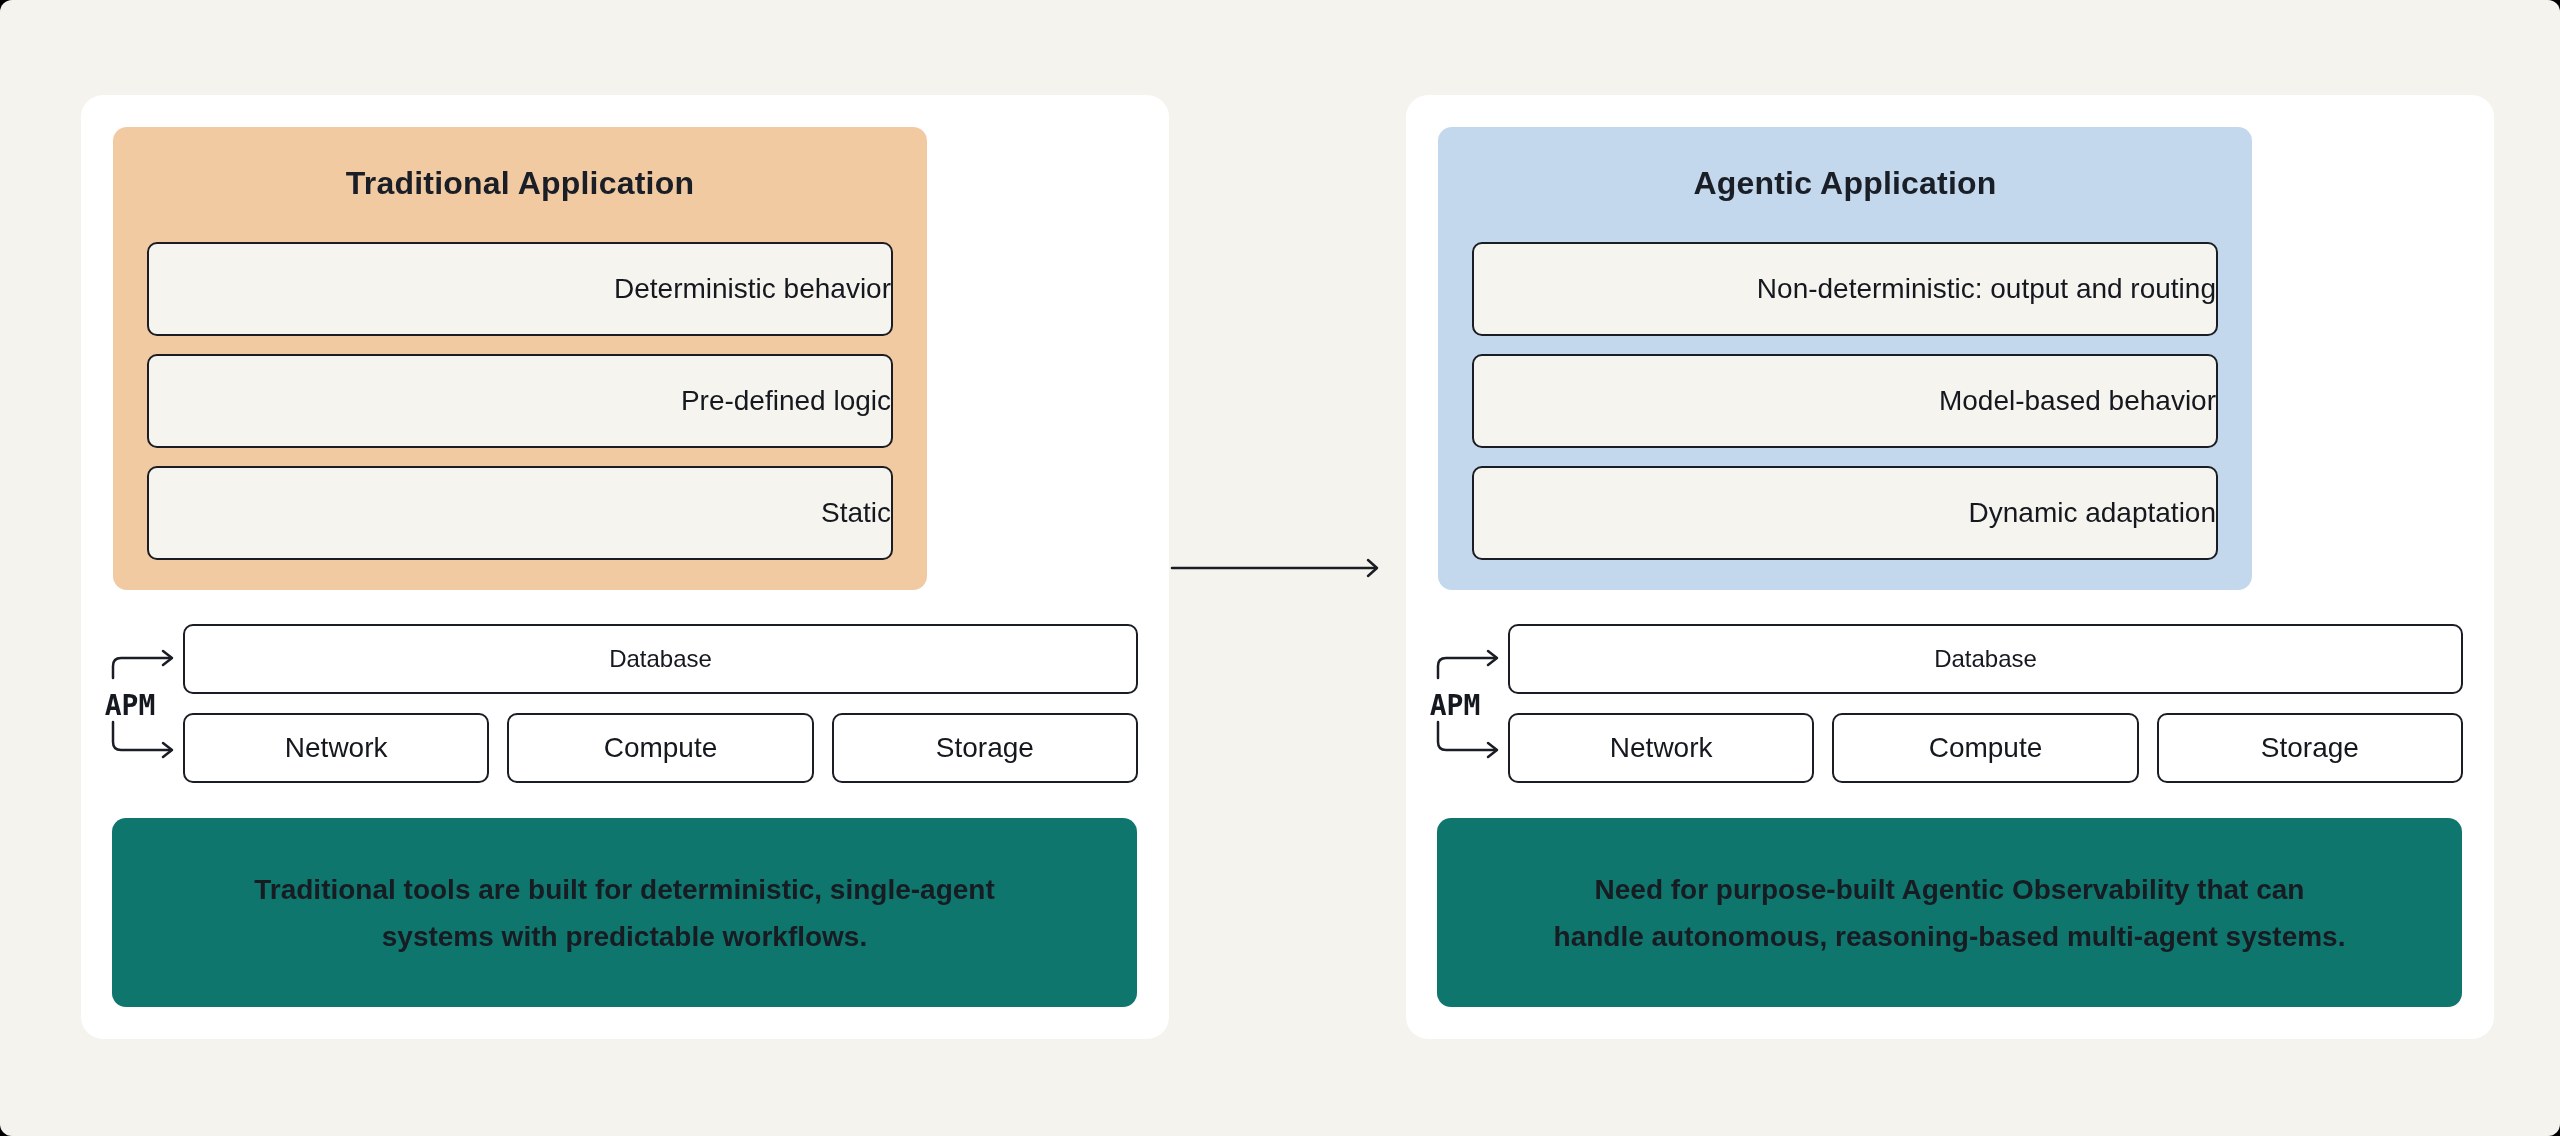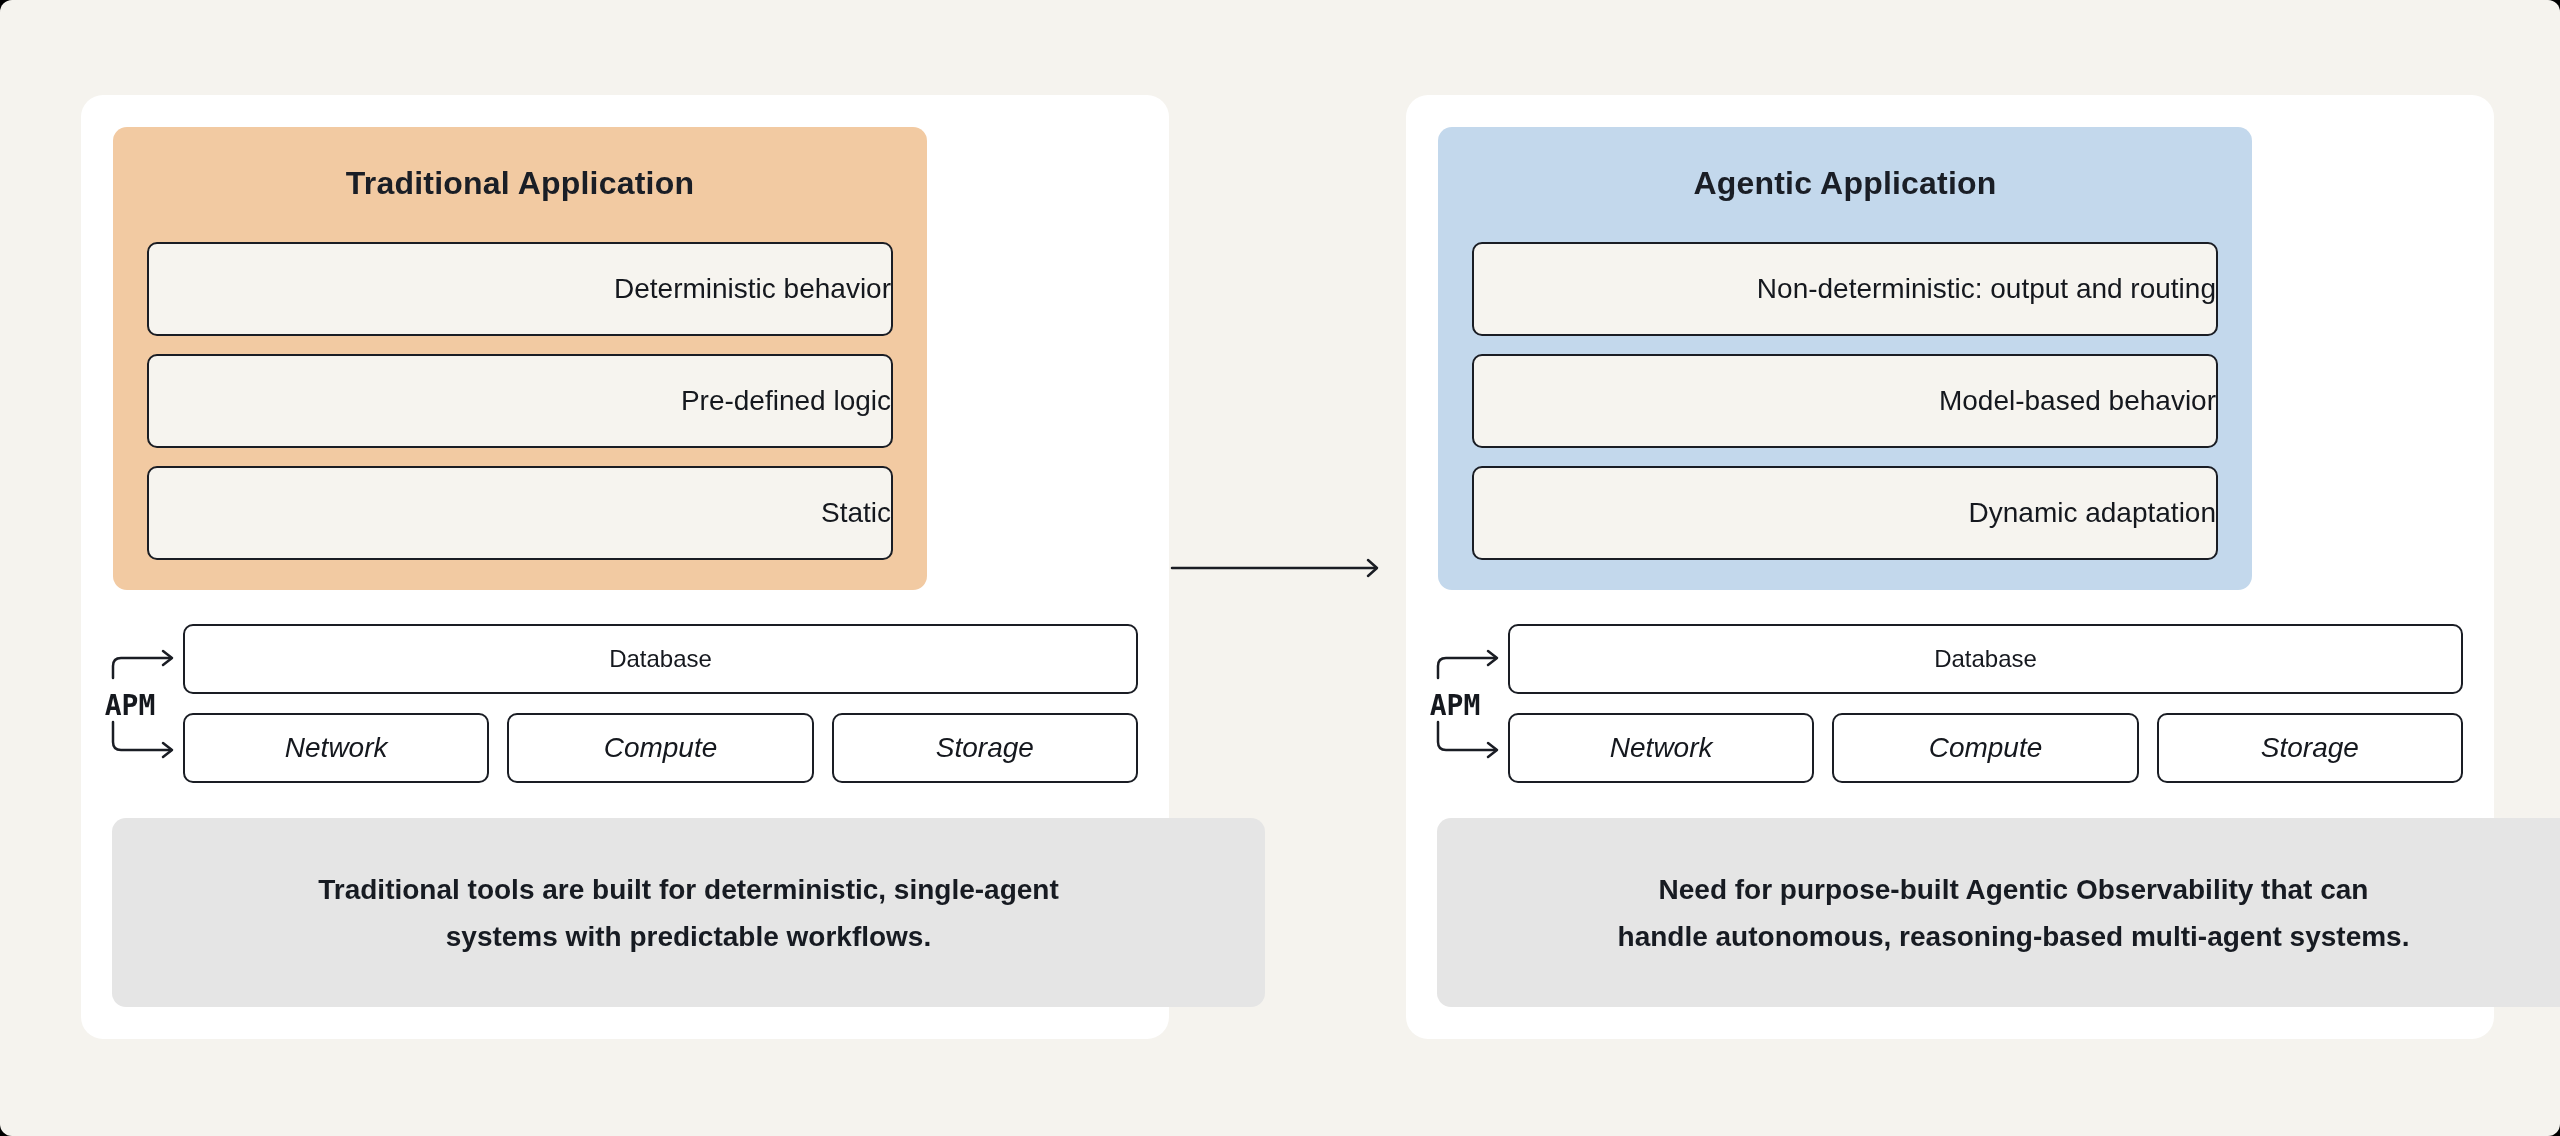--- a/index.html
+++ b/index.html
@@ -96,21 +96,20 @@
     flex: 1;
     box-sizing: border-box;
     background: #ffffff;
     border: 2px solid #1a1d24;
     border-radius: 10px;
     display: flex;
     align-items: center;
     justify-content: center;
     font-size: 28px;
     color: #15181e;
-    font-style: italic;
   }
 
   .apm-svg {
     position: absolute;
     left: 20px;
     top: 550px;
     width: 85px;
     height: 210px;
   }
   .apm-label {
@@ -122,23 +121,23 @@
     font-family: "DejaVu Sans Mono", monospace;
     font-size: 28px;
     font-weight: 700;
     color: #15181e;
   }
 
   .caption-box {
     position: absolute;
     left: 31px;
     top: 723px;
-    width: 1153px;
+    width: 1025px;
     height: 189px;
-    background: #e5e5e5;
+    background: #0f766e;
     border-radius: 14px;
     display: flex;
     flex-direction: column;
     align-items: center;
     justify-content: center;
   }
   .caption-line {
     display: block;
     white-space: nowrap;
     text-align: center;

